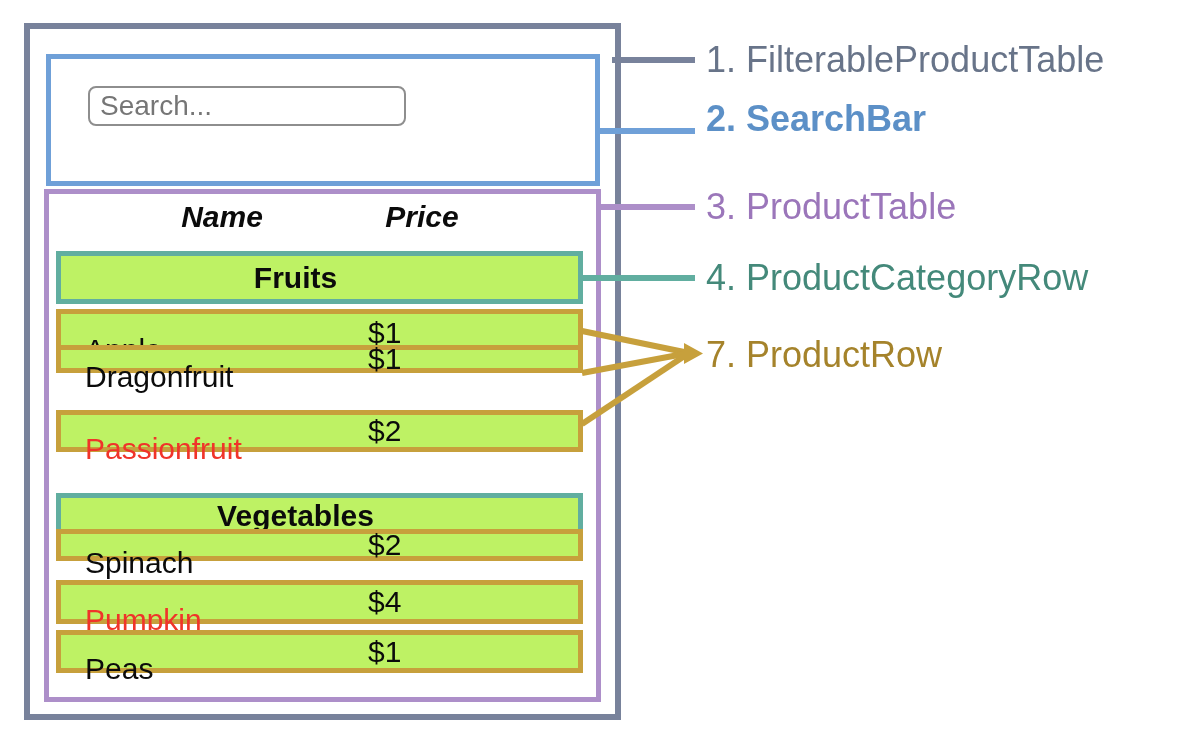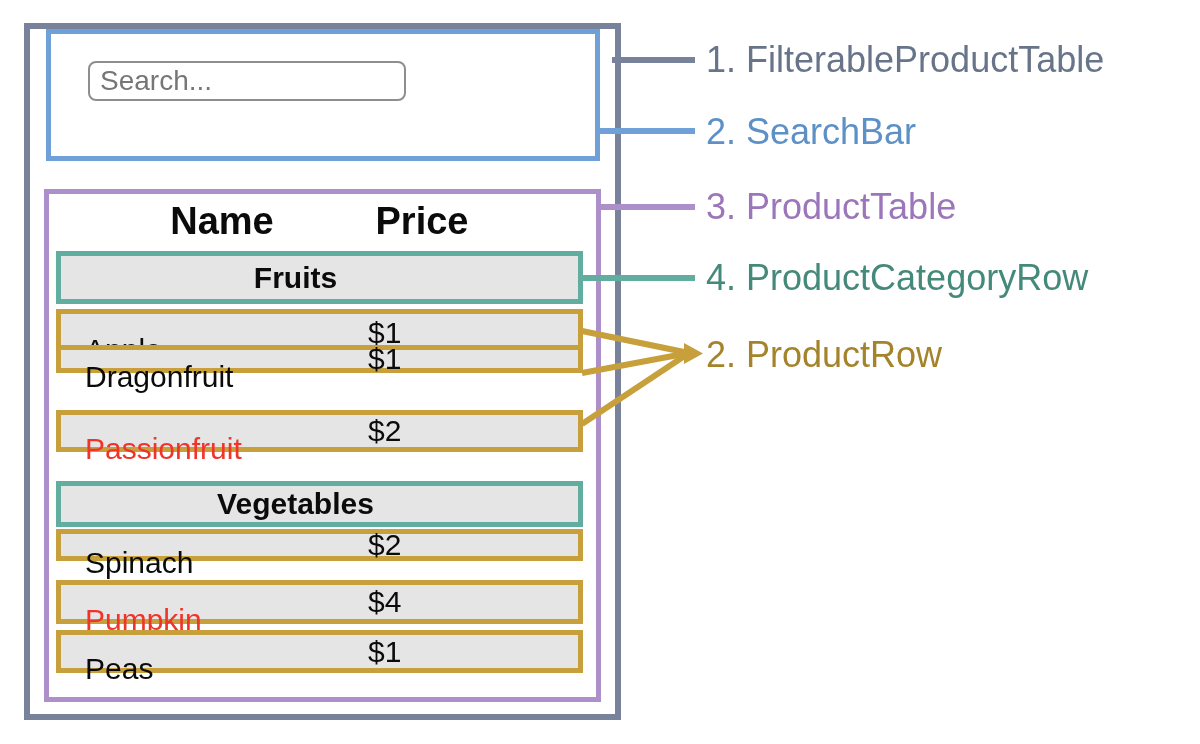--- a/index.html
+++ b/index.html
@@ -1,46 +1,46 @@
 <!DOCTYPE html>
 <html><head>
 <meta charset="utf-8">
 <style>
   html,body{margin:0;padding:0;background:#ffffff;}
   body{font-family:"Liberation Sans", sans-serif;}
   .canvas{position:relative;width:1200px;height:744px;background:#ffffff;overflow:hidden;}
   .box{position:absolute;box-sizing:border-box;background:#ffffff;}
   
   .outer-box{left:24px;top:23px;width:597px;height:697px;border:6px solid #78829B;}
-  .search-box{left:16px;top:0;width:554px;height:132px;border:5px solid #6FA0D8;}
+  .search-box{left:16px;top:25px;width:554px;height:132px;border:5px solid #6FA0D8;}
   .table-box{left:14px;top:160px;width:557px;height:513px;border:5px solid #AD8FC9;}
   
   .search-input{position:absolute;left:37px;top:27px;width:318px;height:40px;box-sizing:border-box;
     border:2px solid #8E8E8E;border-radius:8px;font-family:"Liberation Sans",sans-serif;
     font-size:28px;color:#444;padding:0 0 0 10px;outline:none;background:#fff;}
   .search-input::placeholder{color:#767676;opacity:1;}
   .checkbox-row{position:absolute;left:44px;top:84px;height:34px;display:flex;align-items:center;}
   .cb{display:inline-block;width:28px;height:28px;box-sizing:border-box;border:3px solid #7D7D7D;
     border-radius:5px;background:#fff;}
   .cb-label{margin-left:17px;font-size:32px;color:#0B0B0B;white-space:nowrap;}
   
-  .hdr{position:absolute;top:6px;font-size:38px;font-weight:bold;color:#0B0B0B;transform:translateX(-50%);white-space:nowrap;}
+  .hdr{position:absolute;top:6px;font-size:30px;font-weight:bold;color:#0B0B0B;transform:translateX(-50%);white-space:nowrap;font-style:italic;}
   .hdr-name{left:173px;}
   .hdr-price{left:373px;}
-  .row{position:absolute;left:7px;width:527px;box-sizing:border-box;background:#e5e5e5;
+  .row{position:absolute;left:7px;width:527px;box-sizing:border-box;background:#bef264;
     display:flex;align-items:center;font-size:30px;color:#0B0B0B;}
   .row.category{border:5px solid #61AEA0;justify-content:center;font-weight:bold;padding-right:48px;}
   .row.product{border:5px solid #C7A03C;}
   .row .name{padding-left:24px;white-space:nowrap;margin-top:35px;}
   .row .price{position:absolute;left:307px;white-space:nowrap;}
   
   .wires{position:absolute;left:0;top:0;width:1200px;height:744px;pointer-events:none;z-index:5;}
   .legend-label{position:absolute;left:706px;font-size:36px;line-height:36px;white-space:nowrap;z-index:6;}
   .ll-1{top:42px;}
-  .ll-2{top:114px;}
+  .ll-2{top:101px;font-weight:bold;}
   .ll-3{top:189px;}
   .ll-4{top:260px;}
   .ll-5{top:337px;}
 </style>
 </head>
 <body>
 
 <div class="canvas">
 
   <div class="box outer-box">
@@ -63,21 +63,21 @@
       </div>
       <div class="row product" style="top:151px;height:28px">
         <span class="name" style="color: rgb(11, 11, 11);">Dragonfruit</span>
         <span class="price">$1</span>
       </div>
       <div class="row product" style="top:216px;height:42px">
         <span class="name" style="color: rgb(240, 52, 42);">Passionfruit</span>
         <span class="price">$2</span>
       </div>
 
-      <div class="row category" style="top:287px;height:46px">
+      <div class="row category" style="top:299px;height:46px">
         <span>Vegetables</span>
       </div>
 
       <div class="row product" style="top:335px;height:32px">
         <span class="name" style="color: rgb(11, 11, 11);">Spinach</span>
         <span class="price">$2</span>
       </div>
       <div class="row product" style="top:386px;height:44px">
         <span class="name" style="color: rgb(240, 52, 42);">Pumpkin</span>
         <span class="price">$4</span>
@@ -97,15 +97,15 @@
     <line x1="582" y1="331" x2="689" y2="353" stroke="#C7A03C" stroke-width="6"></line>
     <line x1="582" y1="373" x2="689" y2="353" stroke="#C7A03C" stroke-width="6"></line>
     <line x1="582" y1="424" x2="689" y2="353" stroke="#C7A03C" stroke-width="6"></line>
     <path d="M684,343 L703,353.5 L684,364 Z" fill="#C7A03C"></path>
   </svg>
 
   <div class="legend-label ll-1" style="color: rgb(104, 116, 137);">1. FilterableProductTable</div>
   <div class="legend-label ll-2" style="color: rgb(92, 144, 199);">2. SearchBar</div>
   <div class="legend-label ll-3" style="color: rgb(155, 118, 186);">3. ProductTable</div>
   <div class="legend-label ll-4" style="color: rgb(68, 137, 122);">4. ProductCategoryRow</div>
-  <div class="legend-label ll-5" style="color: rgb(165, 131, 43);">2. ProductRow</div>
+  <div class="legend-label ll-5" style="color: rgb(165, 131, 43);">7. ProductRow</div>
 
 </div>
 
 </body></html>

